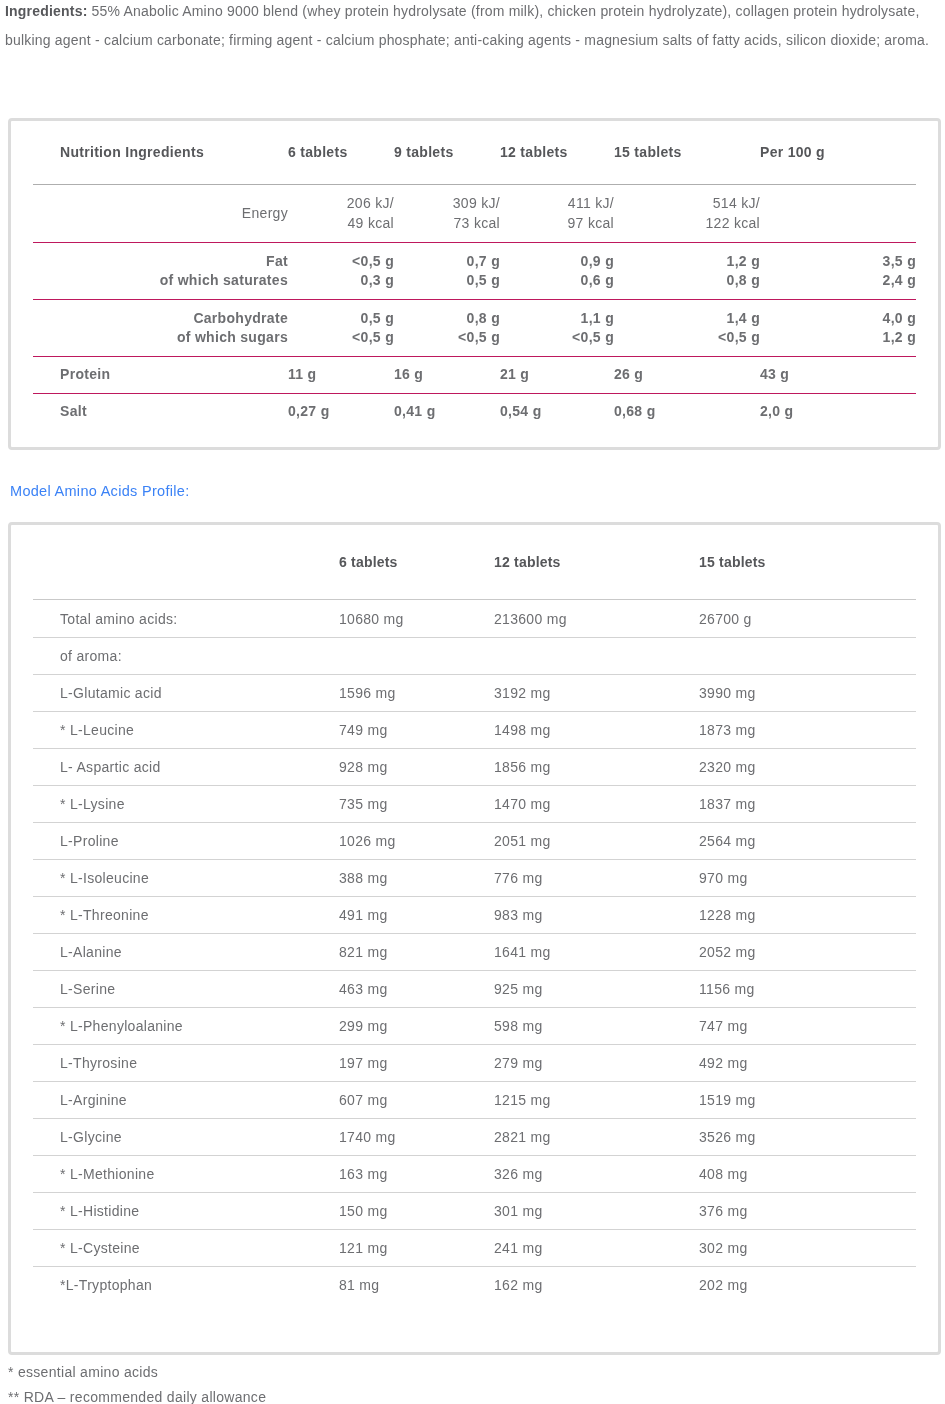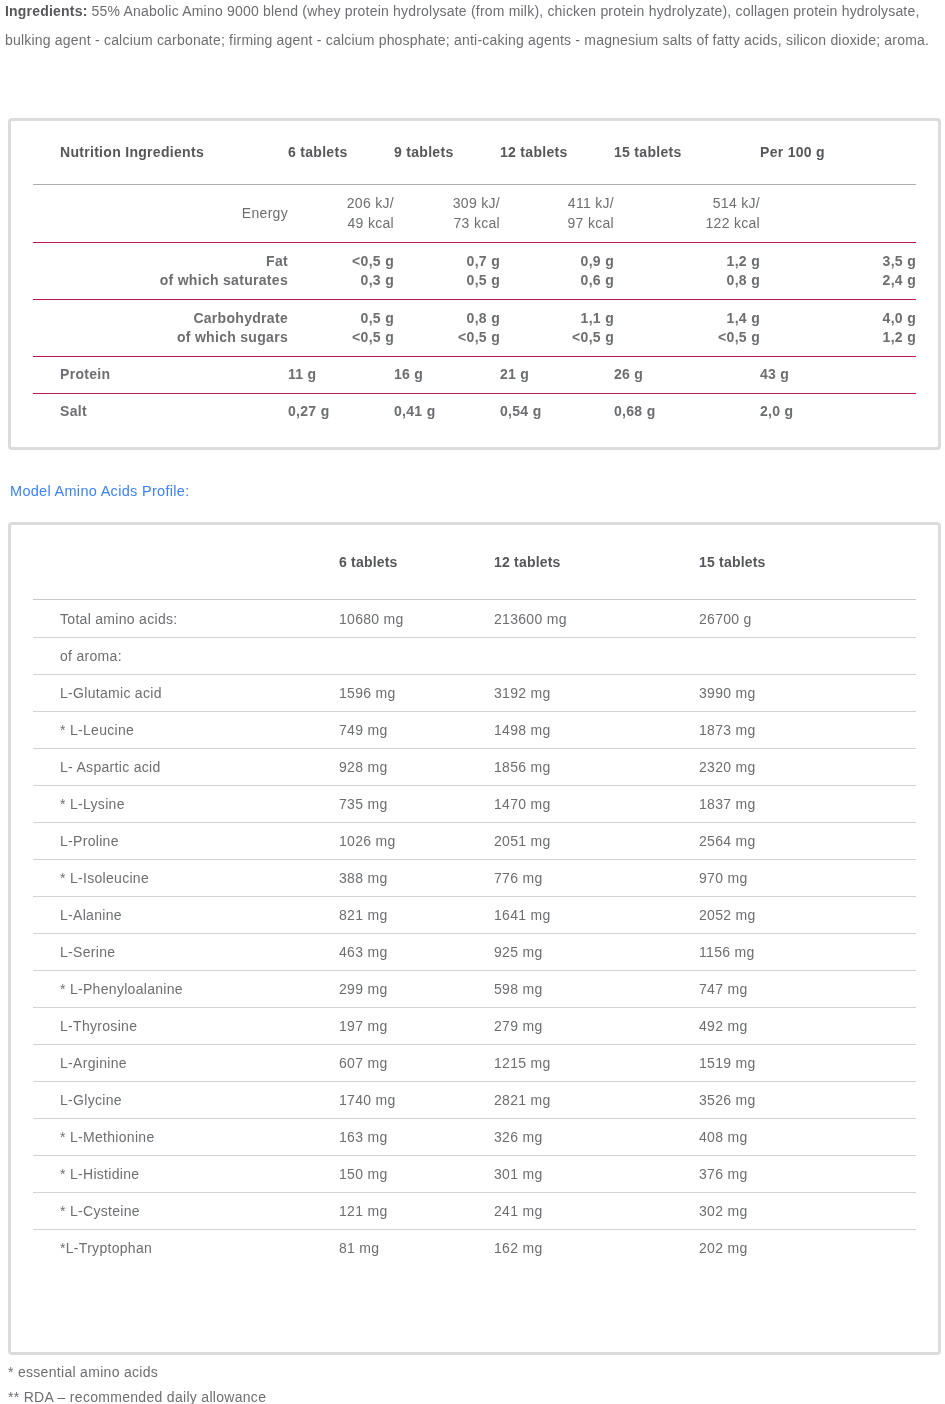--- a/index.html
+++ b/index.html
@@ -331,20 +331,34 @@
           </div>
           <div class="cell">
             <div>776 mg</div>
           </div>
           <div class="cell">
             <div>970 mg</div>
           </div>
         </div>
         <div class="a-row">
           <div class="cell">
+            <div>* L-Threonine</div>
+          </div>
+          <div class="cell">
+            <div>491 mg</div>
+          </div>
+          <div class="cell">
+            <div>983 mg</div>
+          </div>
+          <div class="cell">
+            <div>1228 mg</div>
+          </div>
+        </div>
+        <div class="a-row">
+          <div class="cell">
             <div>L-Alanine</div>
           </div>
           <div class="cell">
             <div>821 mg</div>
           </div>
           <div class="cell">
             <div>1641 mg</div>
           </div>
           <div class="cell">
             <div>2052 mg</div>

